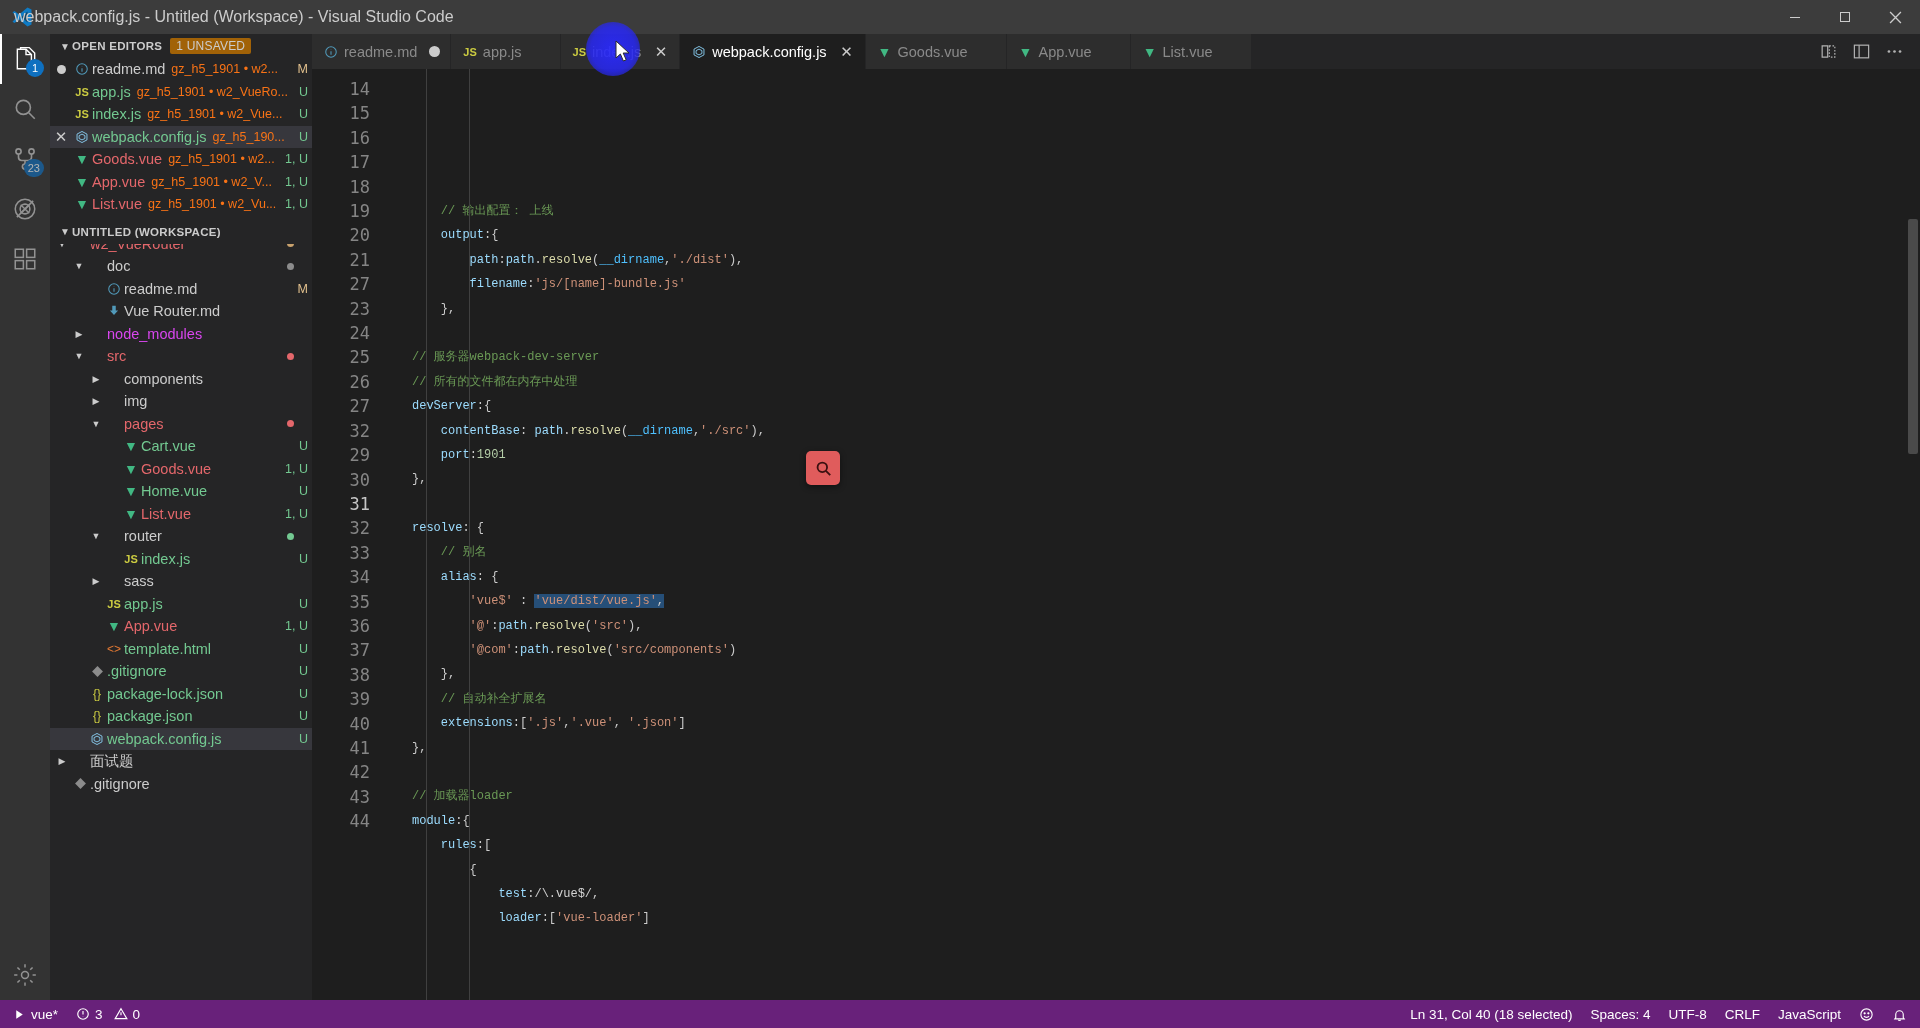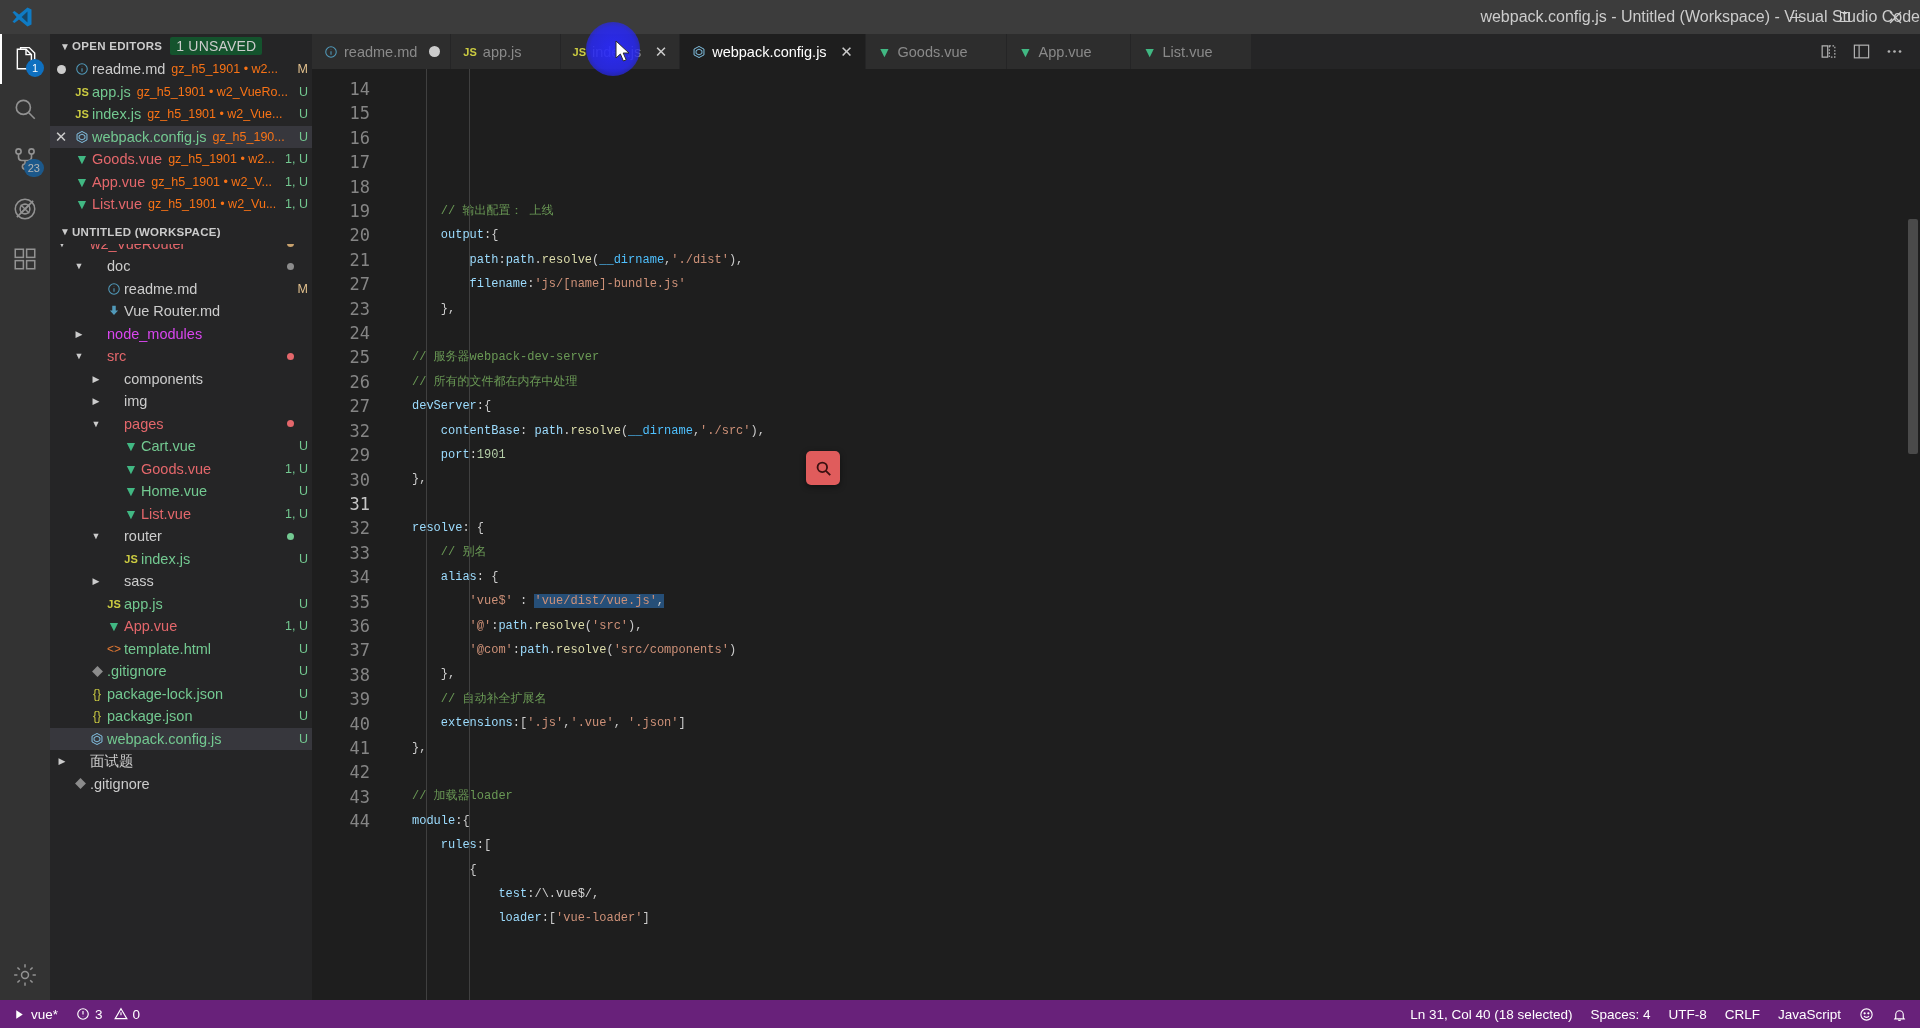--- a/index.html
+++ b/index.html
@@ -17,21 +17,21 @@
     height: 34px; background: #3c3c3c; display: flex; align-items: center;
     flex: 0 0 34px; position: relative; user-select: none;
   }
   .vscode-logo { width: 44px; height: 34px; display:flex; align-items:center; justify-content:center; }
   .menu { display: flex; align-items: center; height: 34px; }
   .menu-item {
     font-size: 17px; color: #cccccc; padding: 0 13px; line-height: 34px; cursor: default;
     white-space: nowrap;
   }
   .title-center {
-    position: absolute; left: 0; right: 0; text-align: right;
+    position: absolute; left: 14px; right: 0; text-align: left;
     font-size: 16px; color: #cccccc; pointer-events: none;
   }
   .win-controls { margin-left: auto; display: flex; height: 34px; z-index: 2; }
   .win-btn { width: 50px; height: 34px; display: flex; align-items: center; justify-content: center; }
 
   
   .bodyrow { display: flex; flex: 1 1 auto; min-height: 0; }
 
   
   .activitybar {
@@ -56,21 +56,21 @@
   .sidebar-title { height: 35px; display: flex; align-items: center; padding: 0 20px;
     font-size: 11.5px; letter-spacing: .8px; color: #bbbbbb; text-transform: uppercase; }
 
   .section-header {
     height: 24px; display: flex; align-items: center; padding-left: 8px;
     font-size: 11.5px; font-weight: bold; color: #cccccc; letter-spacing: .3px;
     cursor: pointer; user-select:none;
   }
   .twisty { width: 14px; display:inline-flex; justify-content:center; font-size: 10px; color:#cccccc;}
   .unsaved-badge {
-    background: #14532d; color: #ccc; font-size: 14px; font-weight: normal;
+    background: #a16207; color: #ccc; font-size: 12px; font-weight: normal;
     border-radius: 2px; padding: 1px 6px; margin-left: 8px; letter-spacing: .2px;
   }
 
   .open-editors { padding-bottom: 2px; }
   .row {
     height: 22.5px; display: flex; align-items: center; font-size: 14.5px;
     white-space: nowrap; cursor: pointer; position: relative; padding-right: 4px;
   }
   .row.selected { background: #37373d; }
   .row .lead { width: 22px; flex: 0 0 22px; display: flex; align-items: center; justify-content: center; }

